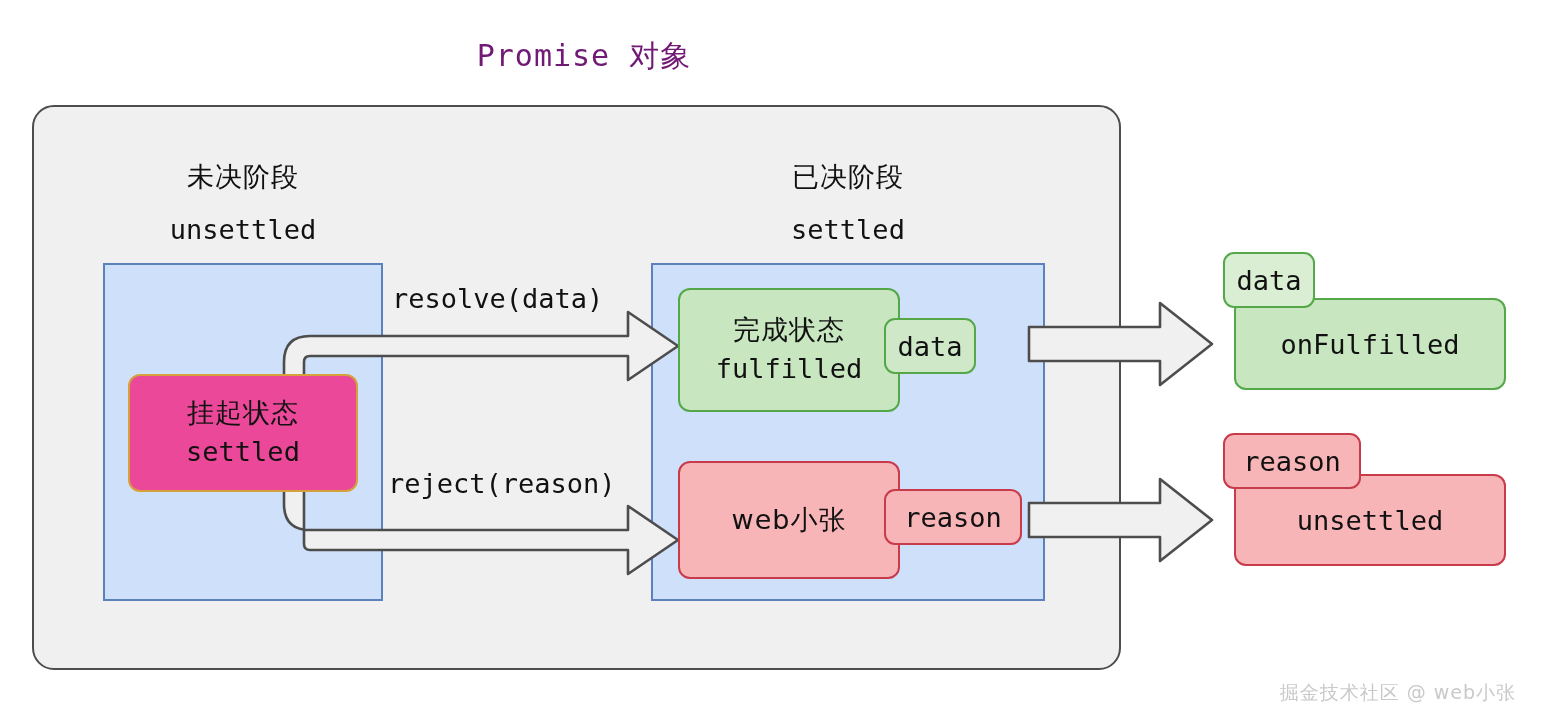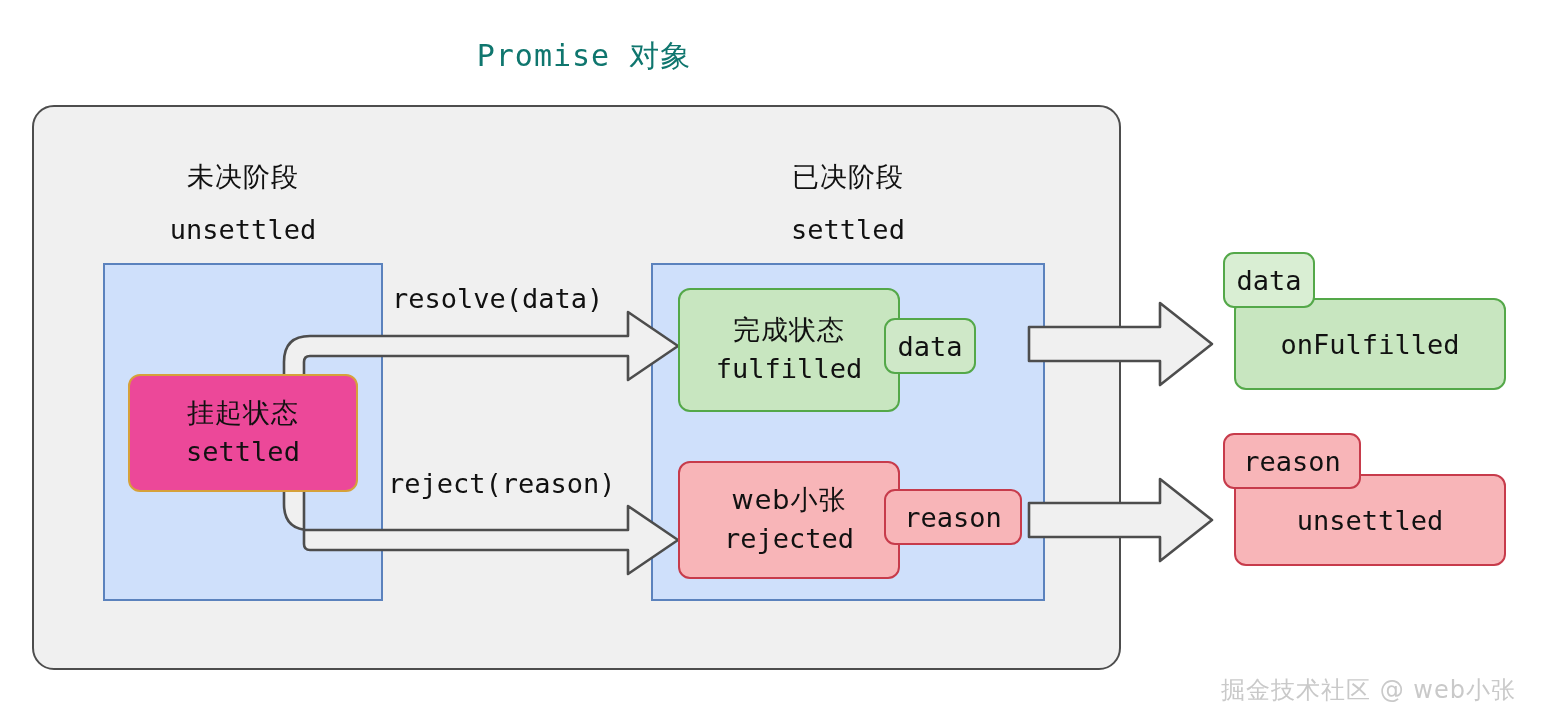--- a/index.html
+++ b/index.html
@@ -18,21 +18,21 @@
   }
 
   
   .title {
     position: absolute;
     left: 0; top: 36px;
     width: 1155px;
     text-align: center;
     font-size: 30px;
     letter-spacing: 1px;
-    color: #0f766e;
+    color: #701a75;
     font-family: "DejaVu Sans Mono", "Liberation Mono", monospace;
     white-space: nowrap;
     padding-left: 13px;
   }
 
   
   .outer-box {
     position: absolute;
     left: 32px; top: 105px;
     width: 1089px; height: 565px;
@@ -191,21 +191,21 @@
     left: 0; top: 0;
     width: 1544px; height: 720px;
     z-index: 3;
     pointer-events: none;
   }
 
   
   .watermark {
     position: absolute;
     right: 28px; bottom: 14px;
-    font-size: 24px;
+    font-size: 19px;
     font-family: "DejaVu Sans", "Liberation Sans", sans-serif;
     color: #c9c9c9;
     letter-spacing: 1px;
     white-space: nowrap;
   }
 </style>
 </head>
 <body>
 
 <div id="stage">
@@ -246,21 +246,20 @@
     <span class="en">settled</span>
   </div>
 
   <div class="state-box box-fulfilled">
     <span class="cn">完成状态</span>
     <span class="en">fulfilled</span>
   </div>
 
   <div class="state-box box-rejected">
     <span class="cn">web小张</span>
-    <span class="en">rejected</span>
   </div>
 
   <div class="badge badge-data-inner">data</div>
   <div class="badge badge-reason-inner">reason</div>
 
   <div class="handler-box box-onfulfilled">onFulfilled</div>
   <div class="handler-box box-onrejected">unsettled</div>
 
   <div class="badge badge-data-outer">data</div>
   <div class="badge badge-reason-outer">reason</div>

